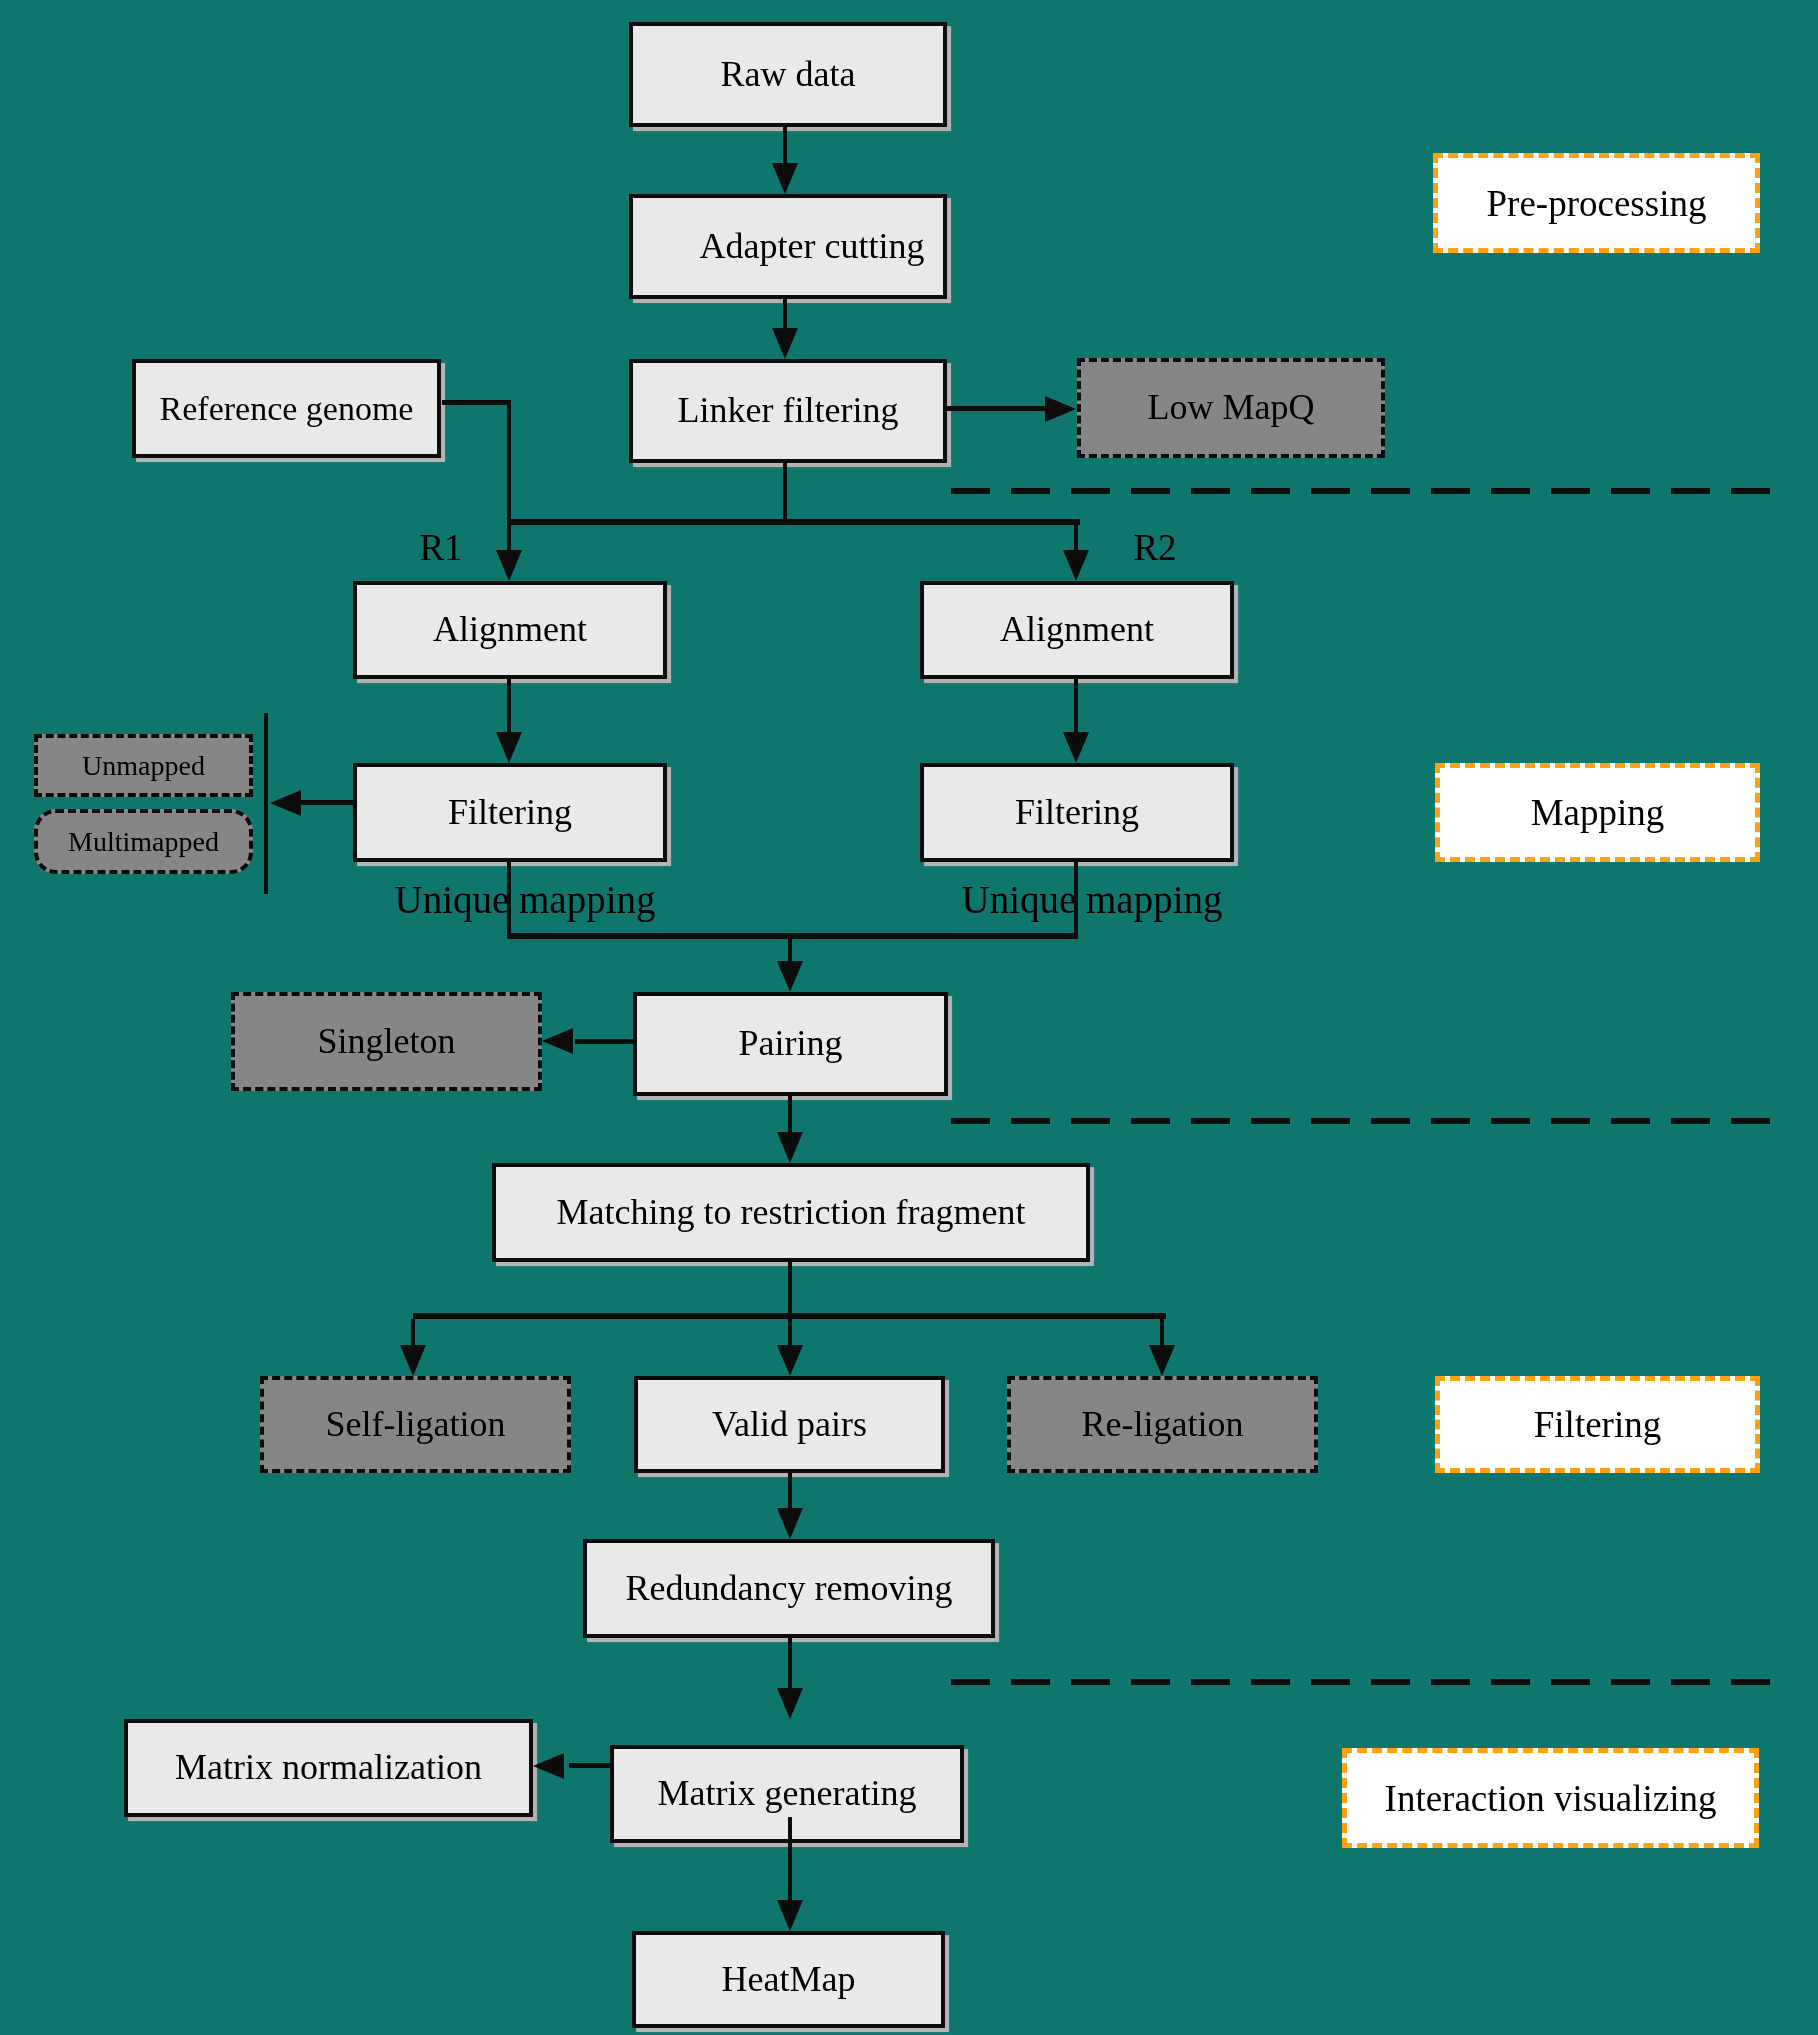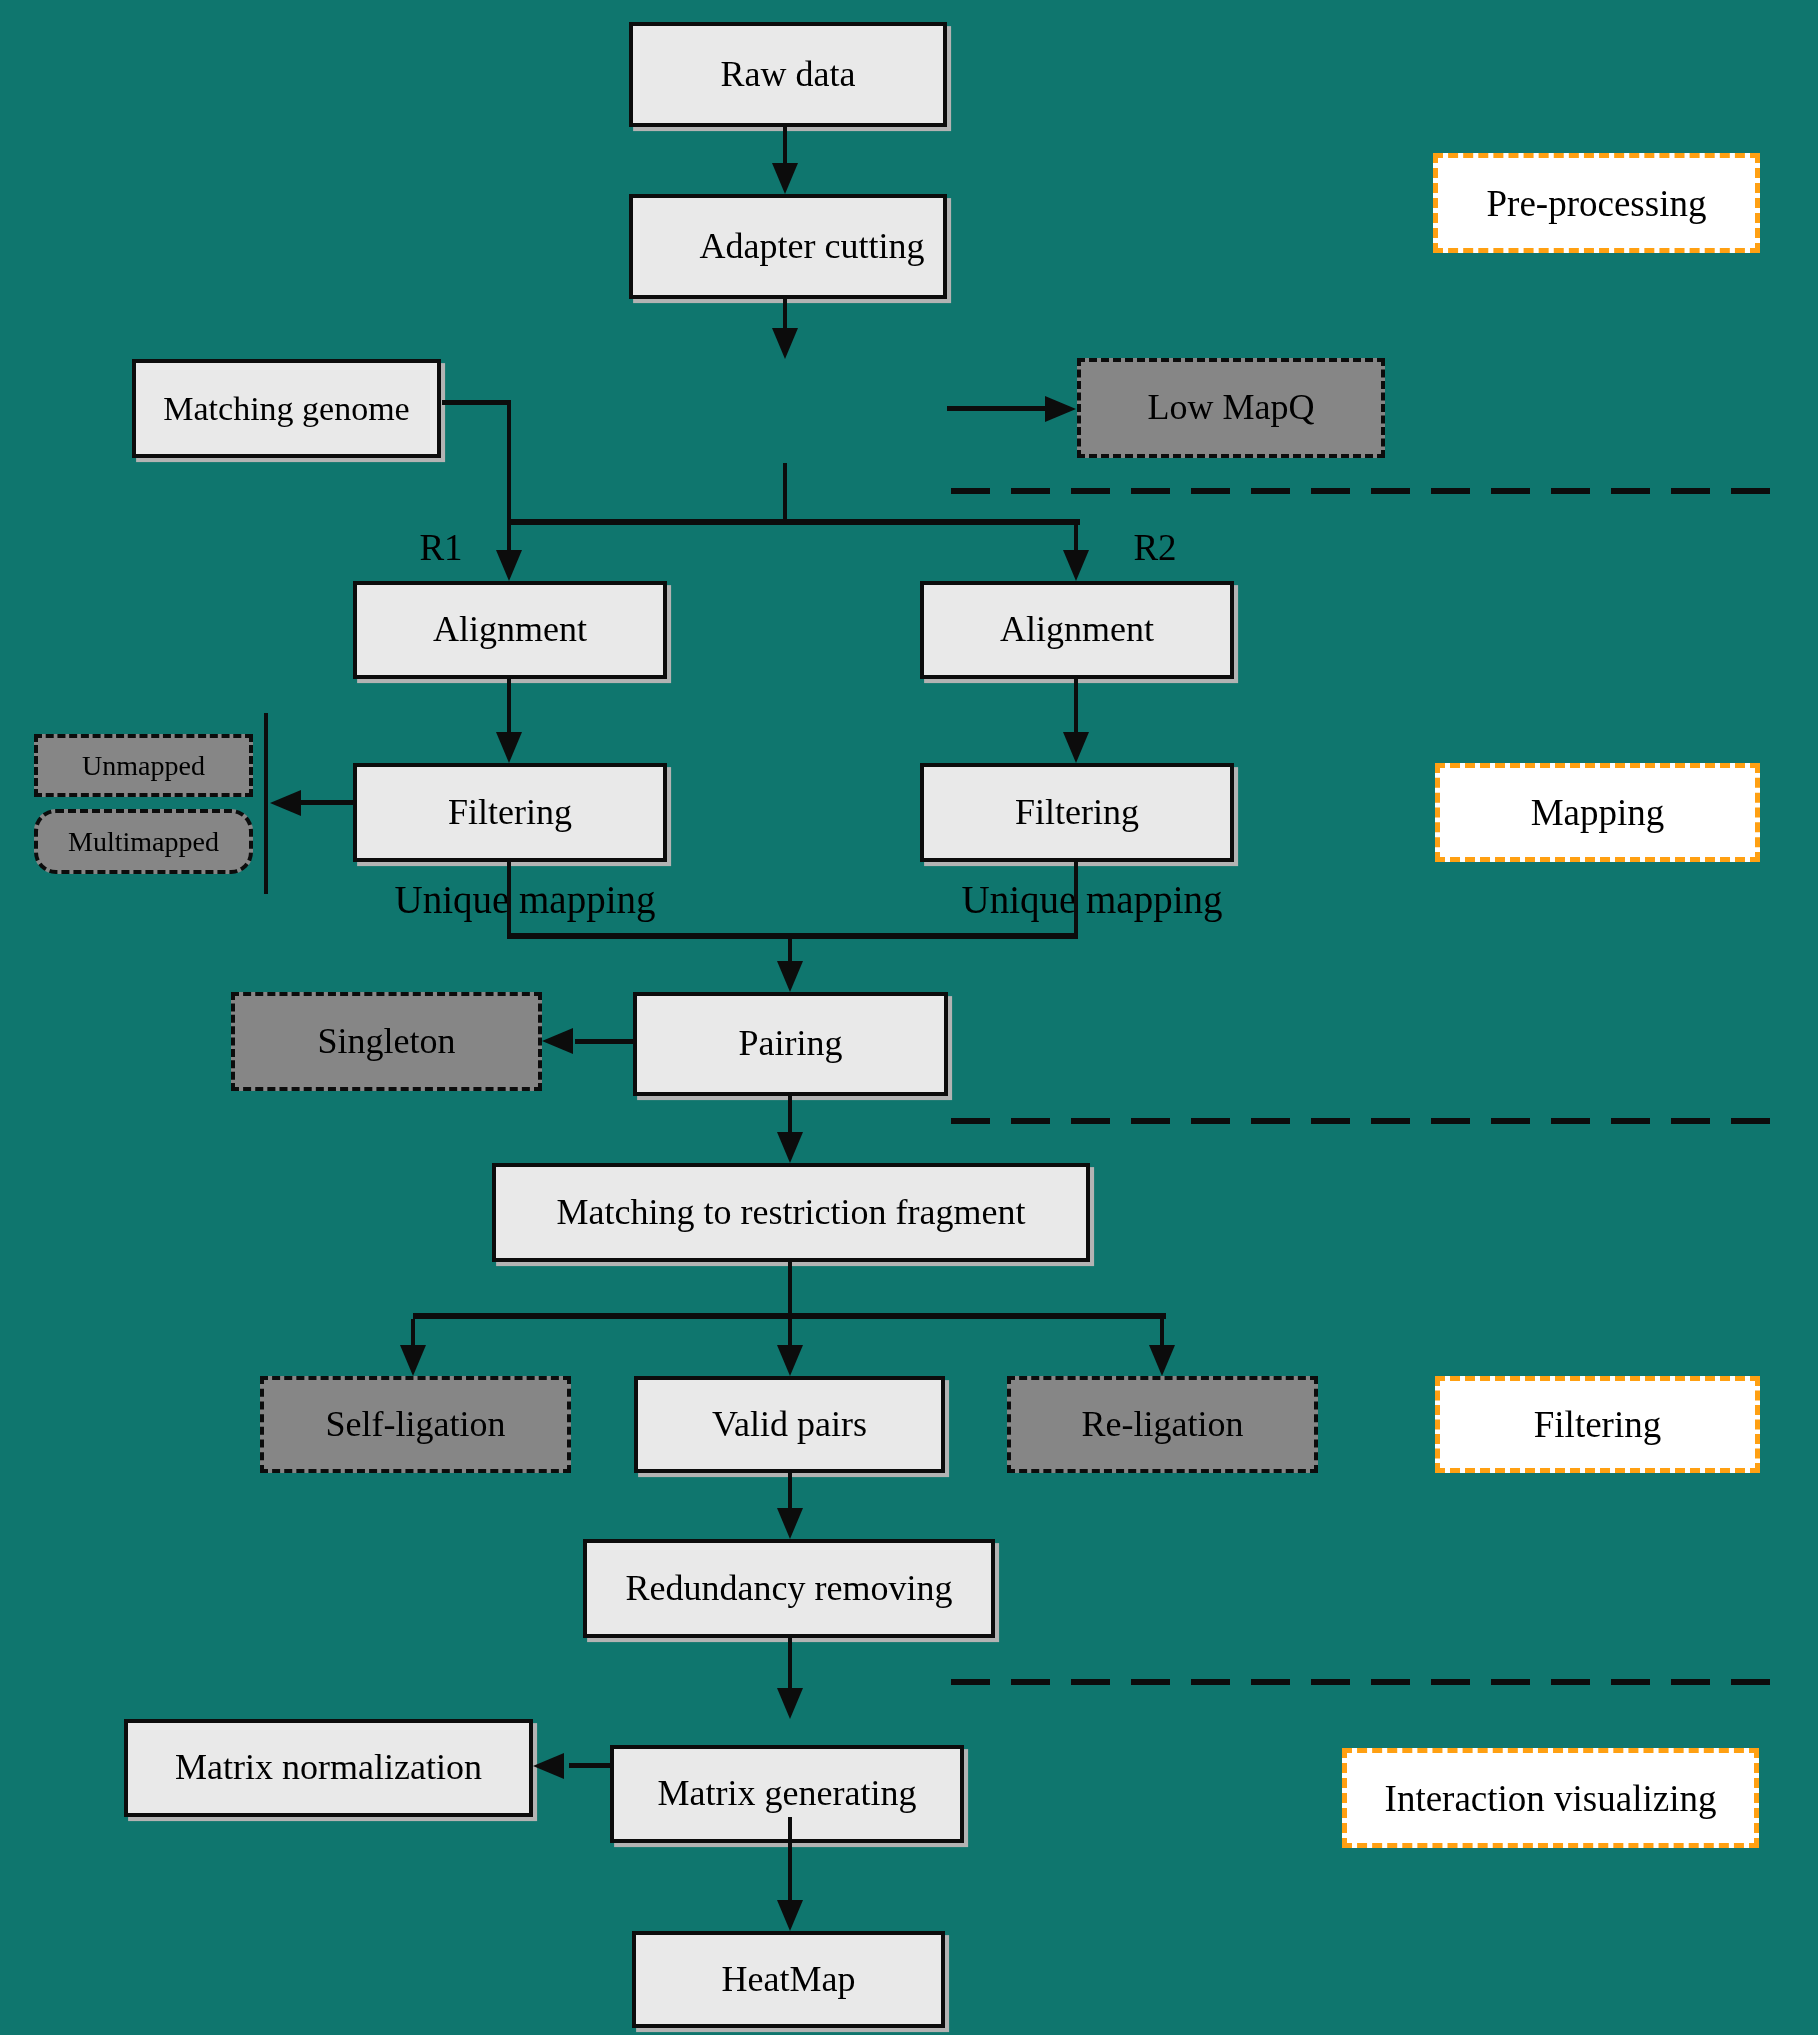--- a/index.html
+++ b/index.html
@@ -59,22 +59,23 @@
 </style>
 </head>
 <body>
 
 <div id="canvas">
 
   <div class="box light" style="left:629px;top:22px;width:318px;height:105px;">Raw data</div>
 
   <div class="box light" style="left:629px;top:194px;width:318px;height:105px;padding-left:48px;">Adapter cutting</div>
 
+  <div class="box light" style="left:629px;top:359px;width:318px;height:104px;">Linker filtering</div>
 
-  <div class="box light" style="left:132px;top:359px;width:309px;height:99px;font-size:34px;">Matching genome</div>
+  <div class="box light" style="left:132px;top:359px;width:309px;height:99px;font-size:34px;">Reference genome</div>
 
   <div class="box light" style="left:353px;top:581px;width:314px;height:98px;">Alignment</div>
 
   <div class="box light" style="left:920px;top:581px;width:314px;height:98px;">Alignment</div>
 
   <div class="box light" style="left:353px;top:763px;width:314px;height:99px;">Filtering</div>
 
   <div class="box light" style="left:920px;top:763px;width:314px;height:99px;">Filtering</div>
 
   <div class="box light" style="left:633px;top:992px;width:315px;height:104px;">Pairing</div>

